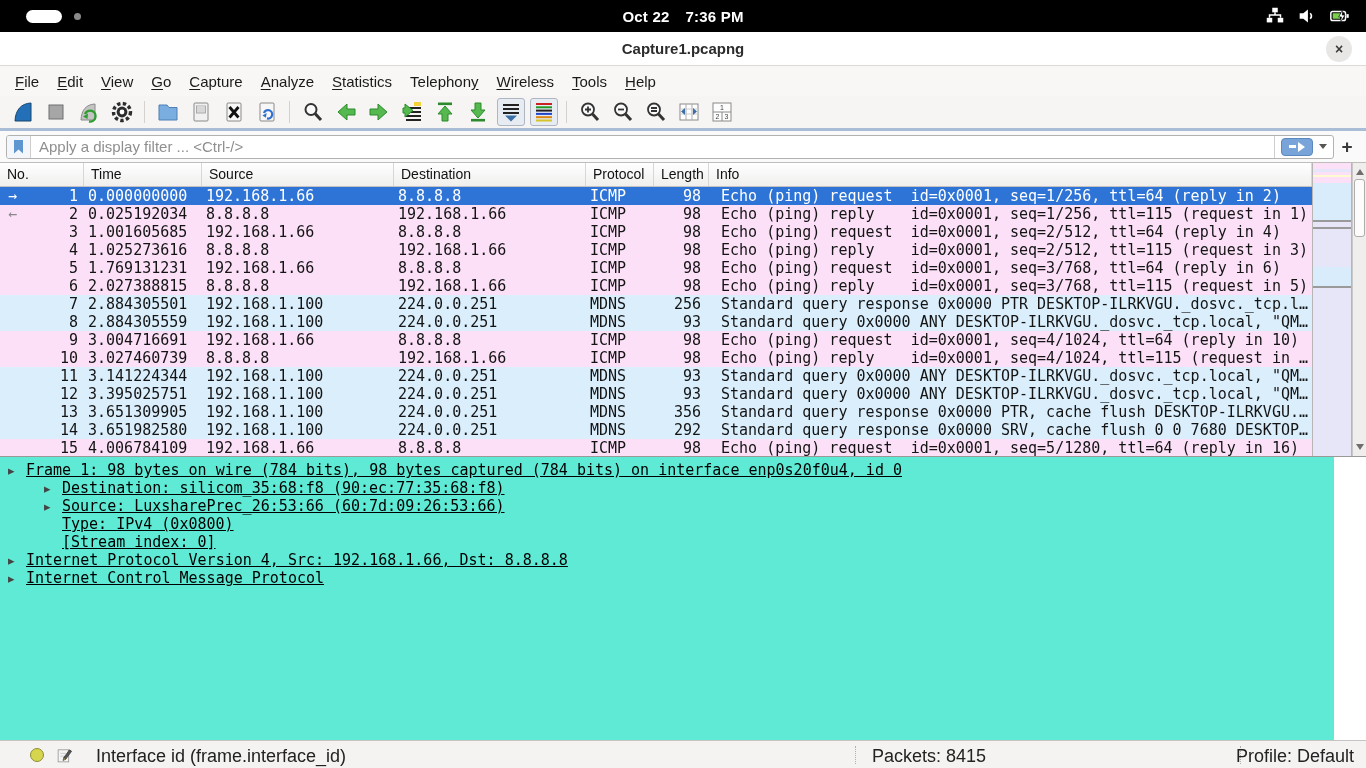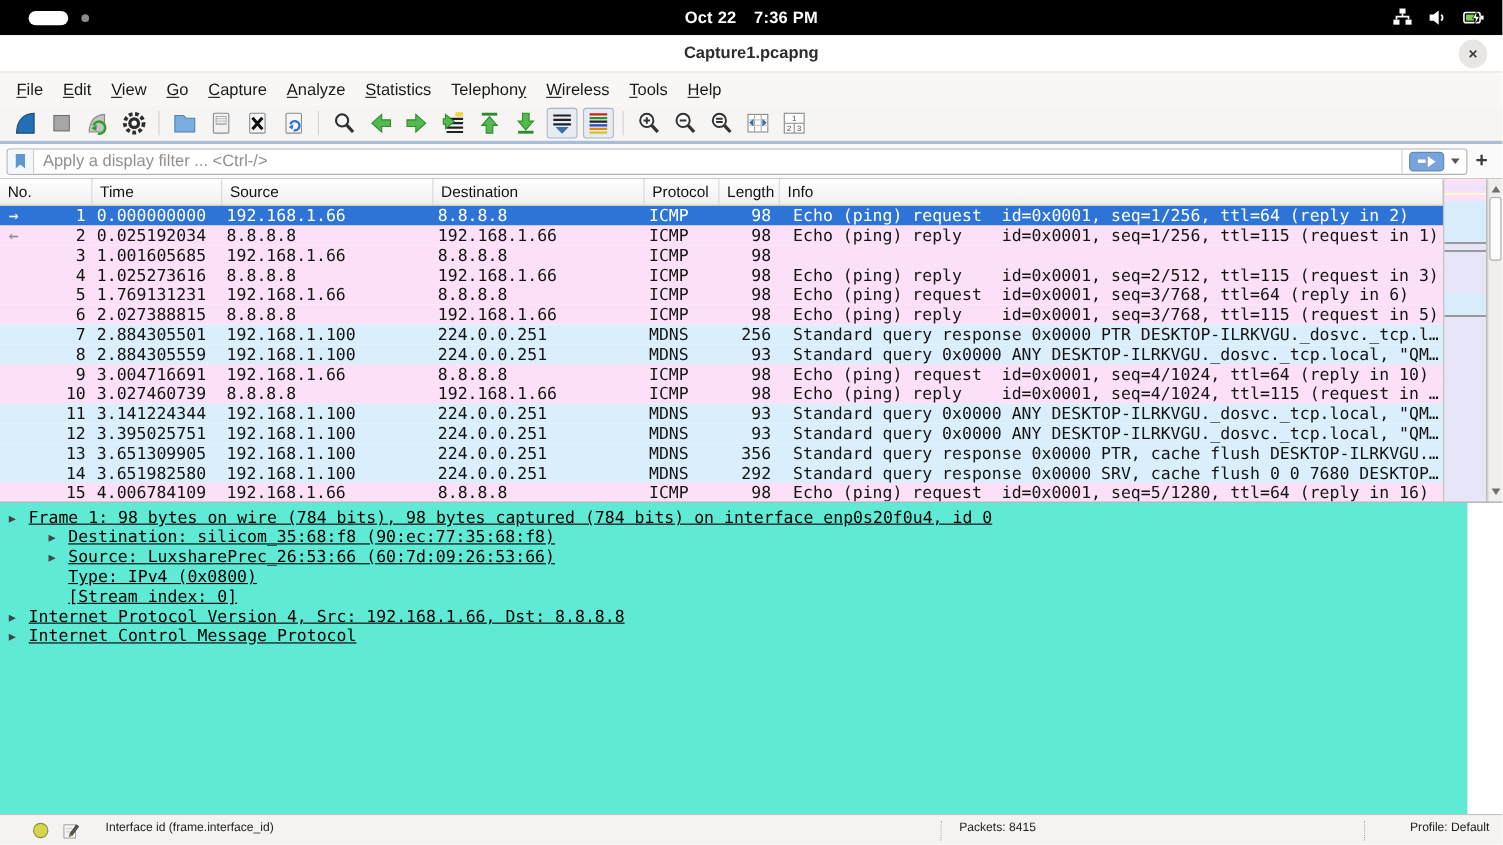--- a/index.html
+++ b/index.html
@@ -102,21 +102,21 @@
 
   
   .splitter { position:absolute; top:456px; left:0; width:1366px; height:1px; background:#9a9998; }
   .details { position:absolute; top:457px; left:0; width:1334px; height:283px; background:#5eead4;
              font-family:"DejaVu Sans Mono", monospace; font-size:15px; padding-top:4px; overflow:hidden;text-decoration:underline; }
   .dline { height:18px; line-height:18px; white-space:pre; color:#000; }
   .darr { display:inline-block; width:18px; color:#444; font-family:"DejaVu Sans",sans-serif; font-size:13px; }
 
   
   .statusbar { position:absolute; top:740px; left:0; width:1366px; height:28px; background:#f4f3f2;
-               border-top:1px solid #c6c4c2; font-size:11px; color:#222;padding-left:11px; }
+               border-top:1px solid #c6c4c2; font-size:18px; color:#222;padding-left:11px; }
   .expert { position:absolute; left:30px; top:7px; width:14px; height:14px; border-radius:50%;
             background:#d6d54e; border:1px solid #8f8e35; }
   .commentbtn { position:absolute; left:56px; top:6px; }
   .fieldname { position:absolute; left:96px; top:5px; }
   .sbsep1 { position:absolute; left:855px; top:5px; height:18px; border-left:1px dotted #b0afae; }
   .packets { position:absolute; left:872px; top:5px; }
   .sbsep2 { position:absolute; left:1240px; top:5px; height:18px; border-left:1px dotted #b0afae; }
   .profile { position:absolute; right:12px; top:5px; }
 </style>
 </head>
@@ -351,21 +351,21 @@
       <span>Time</span>
       <span>Source</span>
       <span>Destination</span>
       <span>Protocol</span>
       <span>Length</span>
       <span>Info</span>
     </div>
     <div class="rows" id="rows">
         <div class="prow icmp sel"><span class="c c-no">1<i class="mk">→</i></span><span class="c c-time">0.000000000</span><span class="c c-src">192.168.1.66</span><span class="c c-dst">8.8.8.8</span><span class="c c-proto">ICMP</span><span class="c c-len">98</span><span class="c c-info">Echo (ping) request  id=0x0001, seq=1/256, ttl=64 (reply in 2)</span></div>
         <div class="prow icmp"><span class="c c-no">2<i class="mk">←</i></span><span class="c c-time">0.025192034</span><span class="c c-src">8.8.8.8</span><span class="c c-dst">192.168.1.66</span><span class="c c-proto">ICMP</span><span class="c c-len">98</span><span class="c c-info">Echo (ping) reply    id=0x0001, seq=1/256, ttl=115 (request in 1)</span></div>
-        <div class="prow icmp"><span class="c c-no">3</span><span class="c c-time">1.001605685</span><span class="c c-src">192.168.1.66</span><span class="c c-dst">8.8.8.8</span><span class="c c-proto">ICMP</span><span class="c c-len">98</span></div>
+        <div class="prow icmp"><span class="c c-no">3</span><span class="c c-time">1.001605685</span><span class="c c-src">192.168.1.66</span><span class="c c-dst">8.8.8.8</span><span class="c c-proto">ICMP</span><span class="c c-len">98</span><span class="c c-info">Echo (ping) request  id=0x0001, seq=2/512, ttl=64 (reply in 4)</span></div>
         <div class="prow icmp"><span class="c c-no">4</span><span class="c c-time">1.025273616</span><span class="c c-src">8.8.8.8</span><span class="c c-dst">192.168.1.66</span><span class="c c-proto">ICMP</span><span class="c c-len">98</span><span class="c c-info">Echo (ping) reply    id=0x0001, seq=2/512, ttl=115 (request in 3)</span></div>
         <div class="prow icmp"><span class="c c-no">5</span><span class="c c-time">1.769131231</span><span class="c c-src">192.168.1.66</span><span class="c c-dst">8.8.8.8</span><span class="c c-proto">ICMP</span><span class="c c-len">98</span><span class="c c-info">Echo (ping) request  id=0x0001, seq=3/768, ttl=64 (reply in 6)</span></div>
         <div class="prow icmp"><span class="c c-no">6</span><span class="c c-time">2.027388815</span><span class="c c-src">8.8.8.8</span><span class="c c-dst">192.168.1.66</span><span class="c c-proto">ICMP</span><span class="c c-len">98</span><span class="c c-info">Echo (ping) reply    id=0x0001, seq=3/768, ttl=115 (request in 5)</span></div>
         <div class="prow mdns"><span class="c c-no">7</span><span class="c c-time">2.884305501</span><span class="c c-src">192.168.1.100</span><span class="c c-dst">224.0.0.251</span><span class="c c-proto">MDNS</span><span class="c c-len">256</span><span class="c c-info">Standard query response 0x0000 PTR DESKTOP-ILRKVGU._dosvc._tcp.l…</span></div>
         <div class="prow mdns"><span class="c c-no">8</span><span class="c c-time">2.884305559</span><span class="c c-src">192.168.1.100</span><span class="c c-dst">224.0.0.251</span><span class="c c-proto">MDNS</span><span class="c c-len">93</span><span class="c c-info">Standard query 0x0000 ANY DESKTOP-ILRKVGU._dosvc._tcp.local, "QM…</span></div>
         <div class="prow icmp"><span class="c c-no">9</span><span class="c c-time">3.004716691</span><span class="c c-src">192.168.1.66</span><span class="c c-dst">8.8.8.8</span><span class="c c-proto">ICMP</span><span class="c c-len">98</span><span class="c c-info">Echo (ping) request  id=0x0001, seq=4/1024, ttl=64 (reply in 10)</span></div>
         <div class="prow icmp"><span class="c c-no">10</span><span class="c c-time">3.027460739</span><span class="c c-src">8.8.8.8</span><span class="c c-dst">192.168.1.66</span><span class="c c-proto">ICMP</span><span class="c c-len">98</span><span class="c c-info">Echo (ping) reply    id=0x0001, seq=4/1024, ttl=115 (request in …</span></div>
         <div class="prow mdns"><span class="c c-no">11</span><span class="c c-time">3.141224344</span><span class="c c-src">192.168.1.100</span><span class="c c-dst">224.0.0.251</span><span class="c c-proto">MDNS</span><span class="c c-len">93</span><span class="c c-info">Standard query 0x0000 ANY DESKTOP-ILRKVGU._dosvc._tcp.local, "QM…</span></div>
         <div class="prow mdns"><span class="c c-no">12</span><span class="c c-time">3.395025751</span><span class="c c-src">192.168.1.100</span><span class="c c-dst">224.0.0.251</span><span class="c c-proto">MDNS</span><span class="c c-len">93</span><span class="c c-info">Standard query 0x0000 ANY DESKTOP-ILRKVGU._dosvc._tcp.local, "QM…</span></div>
         <div class="prow mdns"><span class="c c-no">13</span><span class="c c-time">3.651309905</span><span class="c c-src">192.168.1.100</span><span class="c c-dst">224.0.0.251</span><span class="c c-proto">MDNS</span><span class="c c-len">356</span><span class="c c-info">Standard query response 0x0000 PTR, cache flush DESKTOP-ILRKVGU.…</span></div>

